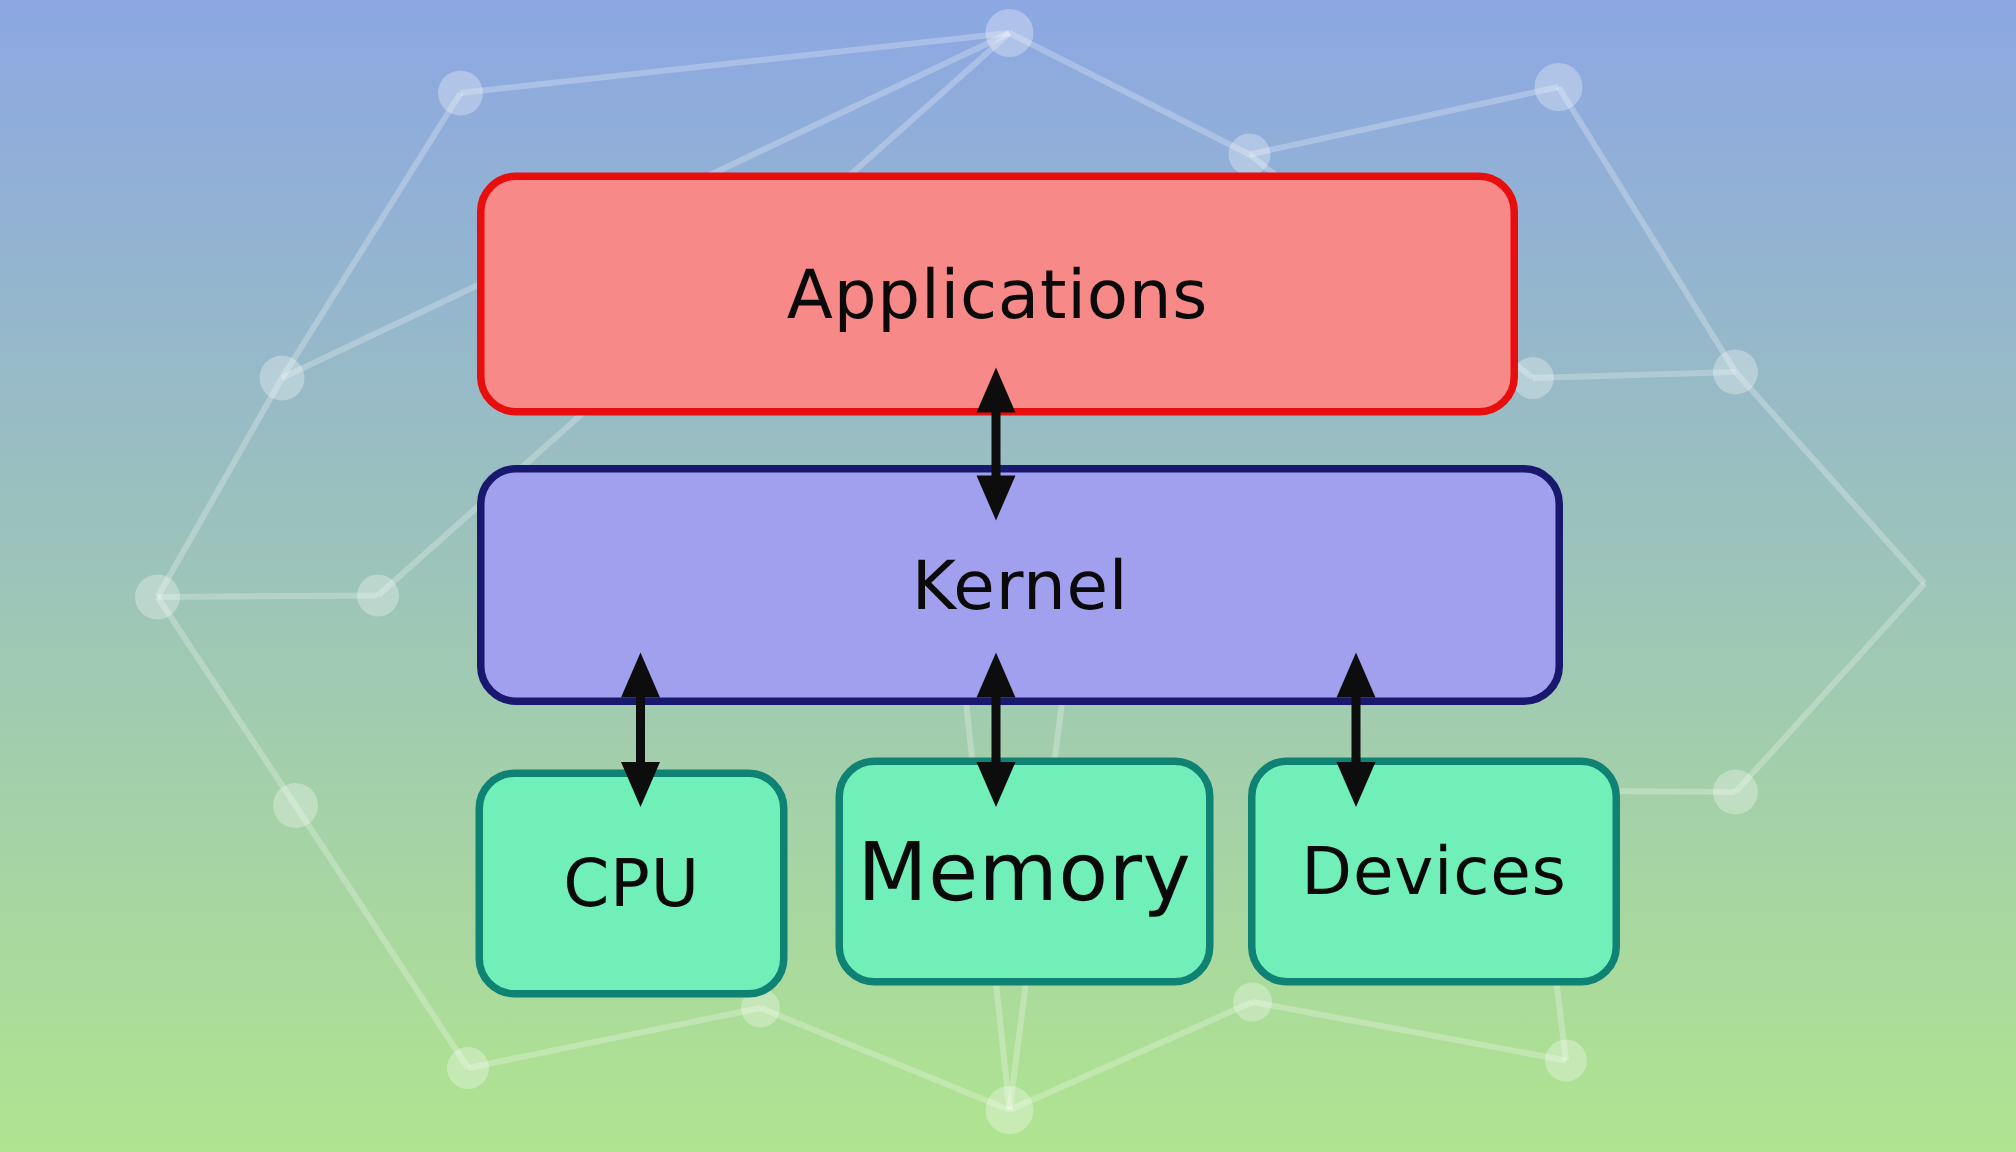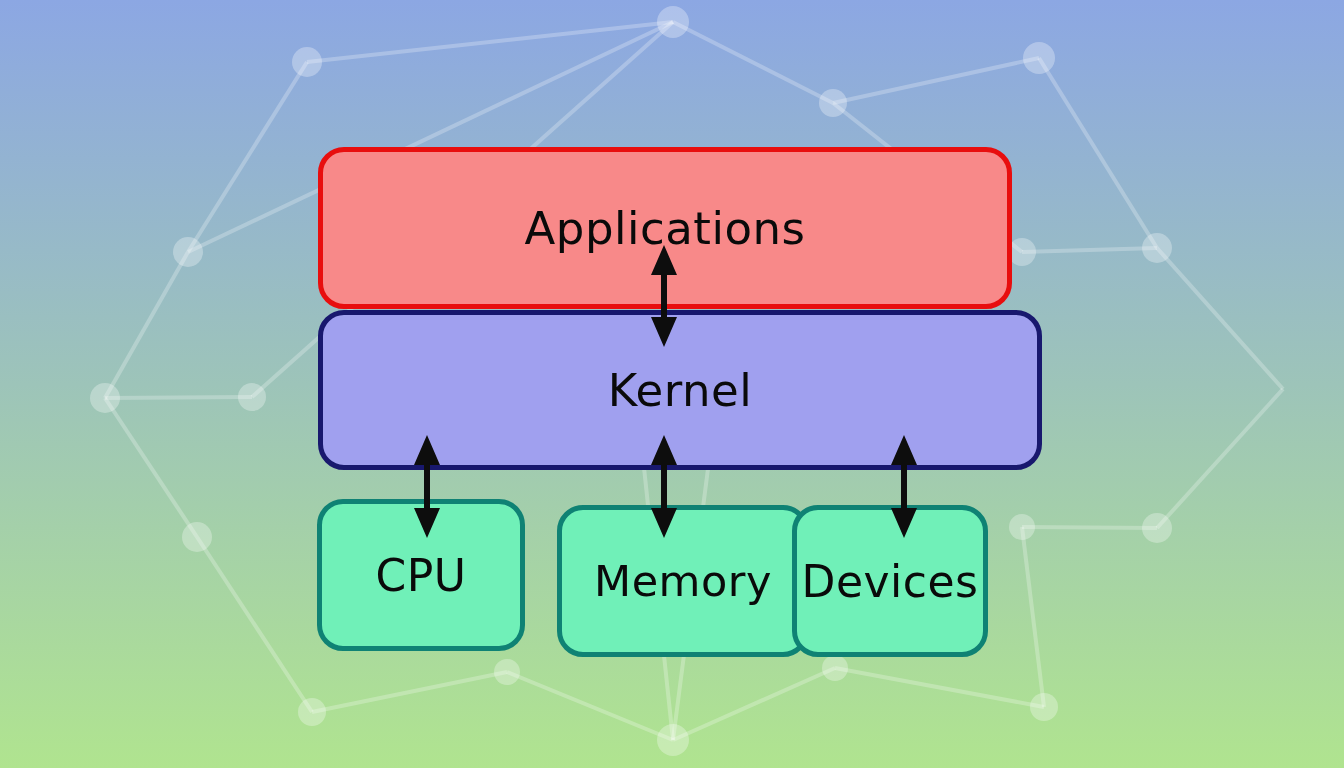--- a/index.html
+++ b/index.html
@@ -22,25 +22,25 @@
     z-index: 2;
     box-sizing: border-box;
     border: 5px solid #000;
     border-radius: 26px;
     display: flex;
     align-items: center;
     justify-content: center;
     color: #0a0a0a;
     letter-spacing: 0.5px;
   }
-  #box-applications { left: 318px; top: 115px; width: 694px; height: 162px; font-size: 45px; margin-top: 32px; }
+  #box-applications { left: 318px; top: 115px; width: 694px; height: 162px; font-size: 45px; }
   #box-kernel       { left: 318px; top: 310px; width: 724px; height: 160px; font-size: 45px; }
-  #box-cpu          { left: 317px; top: 499px; width: 208px; height: 152px; font-size: 44px; justify-content: center; }
-  #box-memory       { left: 557px; top: 505px; width: 252px; height: 152px; font-size: 43px; }
-  #box-devices      { left: 792px; top: 505px; width: 196px; height: 152px; font-size: 44px; }
+  #box-cpu          { left: 317px; top: 513px; width: 208px; height: 152px; font-size: 44px; justify-content: center; }
+  #box-memory       { left: 557px; top: 505px; width: 252px; height: 152px; font-size: 54px; }
+  #box-devices      { left: 832px; top: 505px; width: 248px; height: 152px; font-size: 44px; }
   #arrows { z-index: 3; pointer-events: none; }
 </style>
 </head>
 <body>
 
 <div id="stage">
 
   <svg id="mesh" viewBox="0 0 1344 768" xmlns="http://www.w3.org/2000/svg">
     <g stroke="#ffffff" stroke-opacity="0.25" stroke-width="4" fill="none">
       <line x1="307" y1="62" x2="673" y2="22"></line>

